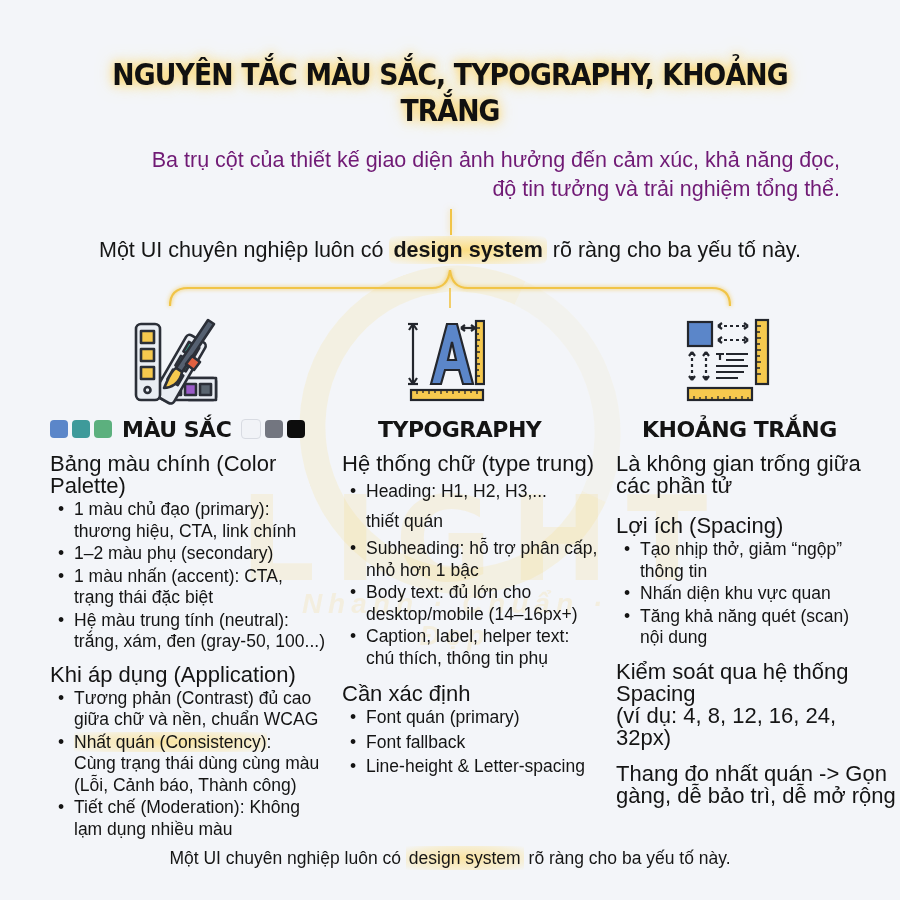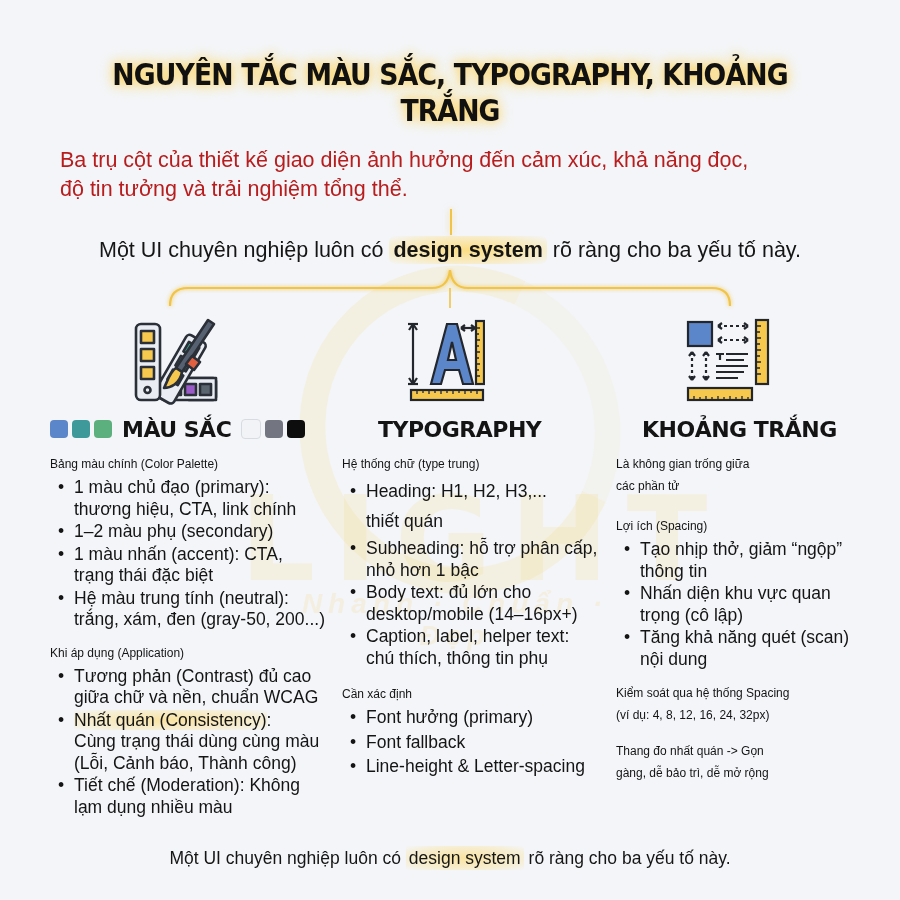--- a/index.html
+++ b/index.html
@@ -32,22 +32,22 @@
     font-style: italic;
   }
   .title {
     position: absolute; left: 0; top: 56px; width: 900px; text-align: center;
     font-family: "DejaVu Sans", sans-serif; font-weight: bold;
     font-size: 31px; letter-spacing: -1px; transform: scaleX(0.86);
     color: #111;
     text-shadow: 0 0 10px rgba(255, 205, 70, 0.85), 0 0 18px rgba(255, 215, 90, 0.6);
   }
   .intro {
-    position: absolute; left: 60px; top: 146px; width: 780px; text-align: left;
-    font-size: 21.5px; line-height: 29px; color: #b91c1c;
+    position: absolute; left: 60px; top: 146px; width: 780px; text-align: right;
+    font-size: 21.5px; line-height: 29px; color: #701a75;
   }
   .vline {
     position: absolute; left: 450px; top: 209px; width: 2px; height: 26px;
     background: #f1c446; box-shadow: 0 0 6px rgba(245, 196, 70, 0.6);
   }
   .lead {
     position: absolute; left: 40px; top: 238px; width: 820px; text-align: center;
     font-size: 21.5px; color: #151515;
   }
   .hl-strong {
@@ -57,21 +57,21 @@
   }
   .brace { position: absolute; left: 160px; top: 268px; width: 580px; height: 50px; }
   .icon { position: absolute; }
   .col { position: absolute; top: 412px; }
   .col-head {
     font-family: "DejaVu Sans", sans-serif; font-weight: bold; font-size: 22px;
     letter-spacing: -0.5px; display: flex; align-items: center; justify-content: center;
     height: 34px; white-space: nowrap;
   }
   .swatch { width: 18px; height: 18px; border-radius: 4px; display: inline-block; margin-right: 4px; }
-  .sub { font-size: 12px; line-height: 22px; margin-top: 7px; }
+  .sub { font-size: 22px; line-height: 22px; margin-top: 7px; }
   ul { margin: 2px 0 0 0; padding: 0 0 0 24px; list-style: none; }
   li { font-size: 17.5px; line-height: 21.5px; position: relative; margin-bottom: 1px; }
   li::before { content: "•"; position: absolute; left: -16px; top: 0; }
   .hl-soft {
     background: radial-gradient(ellipse at center, rgba(255, 213, 90, 0.55) 0%, rgba(255, 220, 110, 0.25) 70%, rgba(255,255,255,0) 100%);
     border-radius: 1px;
   }
   .footer {
     position: absolute; left: 0; top: 848px; width: 900px; text-align: center;
     font-size: 17.5px; color: #151515;
@@ -183,21 +183,21 @@
       </li>
     <li>
         <div>1–2 màu phụ (secondary)</div>
       </li>
     <li>
         <div>1 màu nhấn (accent): CTA,</div>
         <div>trạng thái đặc biệt</div>
       </li>
     <li>
         <div>Hệ màu trung tính (neutral):</div>
-        <div>trắng, xám, đen (gray-50, 200...)</div>
+        <div>trắng, xám, đen (gray-50, 100...)</div>
       </li>
   </ul>
   <div class="sub" style="margin-top:11px">Khi áp dụng (Application)</div>
   <ul>
     <li>
         <div>Tương phản (Contrast) đủ cao</div>
         <div>giữa chữ và nền, chuẩn WCAG</div>
       </li>
     <li>
         <div><span class="hl-soft">Nhất quán (Consistency)</span><span>:</span></div>
@@ -227,41 +227,40 @@
         <div>Body text: đủ lớn cho</div>
         <div>desktop/mobile (14–16px+)</div>
       </li>
     <li>
         <div>Caption, label, helper text:</div>
         <div>chú thích, thông tin phụ</div>
       </li>
   </ul>
   <div class="sub" style="margin-top:14px">Cần xác định</div>
   <ul>
-    <li style="margin-bottom:3px">Font hưởng (primary)</li>
+    <li style="margin-bottom:3px">Font quán (primary)</li>
     <li style="margin-bottom:3px">Font fallback</li>
     <li>Line-height &amp; Letter-spacing</li>
   </ul>
 </div>
 
 <div class="col" style="left:616px;width:280px">
   <div class="col-head" style="justify-content:flex-start;padding-left:26px">KHOẢNG TRẮNG</div>
   <div class="sub">
     <div>Là không gian trống giữa</div>
     <div>các phần tử</div>
   </div>
   <div class="sub" style="margin-top:18px">Lợi ích (Spacing)</div>
   <ul>
     <li>
         <div>Tạo nhịp thở, giảm “ngộp”</div>
         <div>thông tin</div>
       </li>
     <li>
         <div>Nhấn diện khu vực quan</div>
-        <div>trọng (cô lập)</div>
       </li>
     <li>
         <div>Tăng khả năng quét (scan)</div>
         <div>nội dung</div>
       </li>
   </ul>
   <div class="sub" style="margin-top:12px">
     <div>Kiểm soát qua hệ thống Spacing</div>
     <div>(ví dụ: 4, 8, 12, 16, 24, 32px)</div>
   </div>

